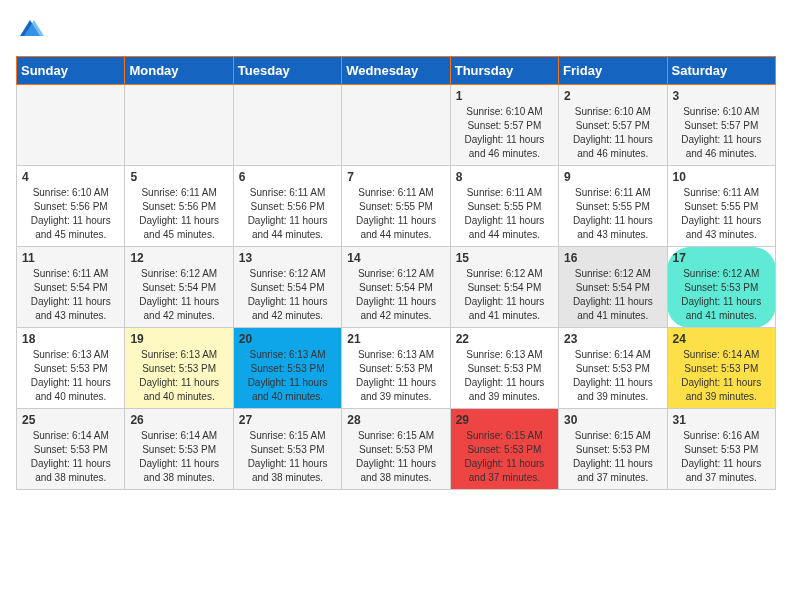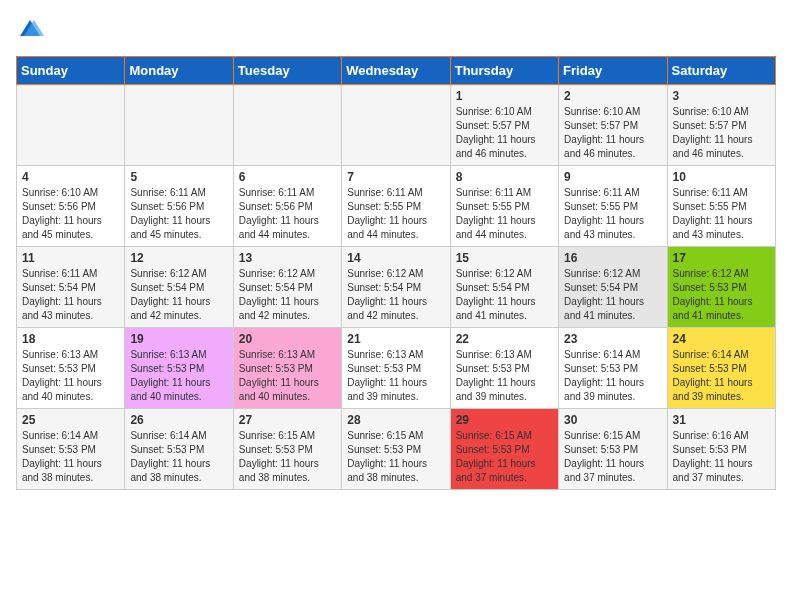--- a/index.html
+++ b/index.html
@@ -85,20 +85,21 @@
     .day-number {
       font-weight: bold;
       font-size: 12px;
       display: block;
       margin-bottom: 2px;
     }
     .day-info {
       font-size: 10px;
       line-height: 1.4;
       color: #333;
+      text-align: center;
     }
     .empty-cell {
       background: #f9f9f9;
     }
   </style>
 </head>
 <body>
 
 <div class="header">
   <div class="logo">
@@ -244,44 +245,44 @@
 Daylight: 11 hours
 and 41 minutes.</div>
         </td>
         <td style="background: #e5e5e5;">
           <span class="day-number">16</span>
           <div class="day-info" style="white-space: pre-line;">Sunrise: 6:12 AM
 Sunset: 5:54 PM
 Daylight: 11 hours
 and 41 minutes.</div>
         </td>
-        <td style="background: #84cc16;">
+        <td style="background: #5eead4; border-radius: 23px;">
           <span class="day-number">17</span>
           <div class="day-info" style="white-space: pre-line;">Sunrise: 6:12 AM
 Sunset: 5:53 PM
 Daylight: 11 hours
 and 41 minutes.</div>
         </td>
       </tr>
       <tr>
         <td style="background: rgb(255, 255, 255);">
           <span class="day-number">18</span>
           <div class="day-info" style="white-space: pre-line;">Sunrise: 6:13 AM
 Sunset: 5:53 PM
 Daylight: 11 hours
 and 40 minutes.</div>
         </td>
-        <td style="background: #f0abfc;">
+        <td style="background: #fef9c3;">
           <span class="day-number">19</span>
           <div class="day-info" style="white-space: pre-line;">Sunrise: 6:13 AM
 Sunset: 5:53 PM
 Daylight: 11 hours
 and 40 minutes.</div>
         </td>
-        <td style="background: #f9a8d4;">
+        <td style="background: #0ea5e9;">
           <span class="day-number">20</span>
           <div class="day-info" style="white-space: pre-line;">Sunrise: 6:13 AM
 Sunset: 5:53 PM
 Daylight: 11 hours
 and 40 minutes.</div>
         </td>
         <td style="background: rgb(255, 255, 255);">
           <span class="day-number">21</span>
           <div class="day-info" style="white-space: pre-line;">Sunrise: 6:13 AM
 Sunset: 5:53 PM

